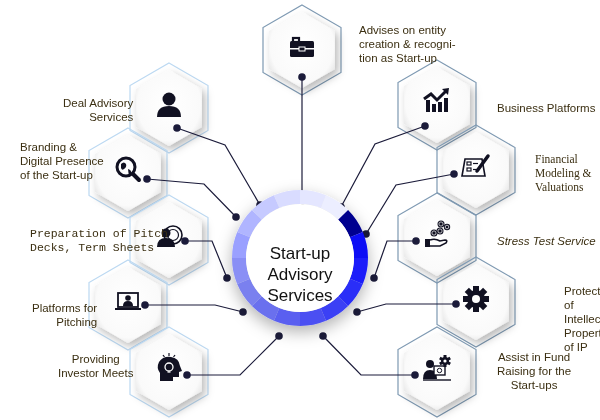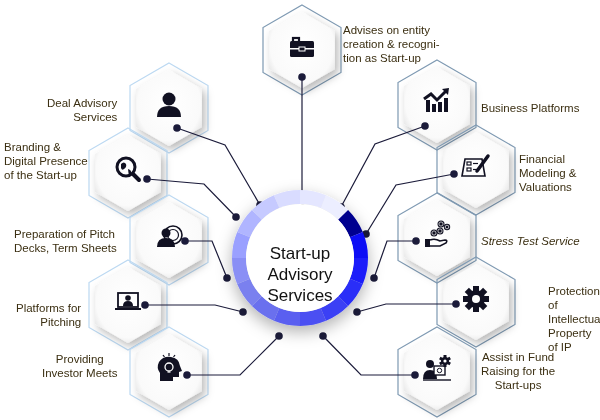--- a/index.html
+++ b/index.html
@@ -1,18 +1,18 @@
 <!DOCTYPE html>
 <html><head>
 <meta charset="utf-8">
 <style>
   html,body{margin:0;padding:0;background:#ffffff;}
   body{width:600px;height:420px;position:relative;overflow:hidden;font-family:"Liberation Sans",sans-serif;}
   #stage{position:absolute;left:0;top:0;width:600px;height:420px;}
-  .lbl{position:absolute;font-size:11.5px;line-height:14px;color:#3b2f12;white-space:pre-line;}
+  .lbl{position:absolute;font-size:11.5px;line-height:14px;color:#3b2f12;white-space:pre-line;margin-left:16px;}
   .center-text{position:absolute;left:245px;top:228px;width:110px;text-align:center;font-size:17px;line-height:21px;color:#111;white-space:pre-line;margin-top:15px;}
 </style>
 </head>
 <body>
 
 <svg id="stage" viewBox="0 0 600 420" xmlns="http://www.w3.org/2000/svg">
   <defs>
     <radialGradient id="hexFill" cx="50%" cy="45%" r="60%">
       <stop offset="0%" stop-color="#ffffff"></stop>
       <stop offset="80%" stop-color="#fafafa"></stop>
@@ -202,28 +202,28 @@
 Services</div>
 <div id="labels">
     <div class="lbl" style="left: 343px; top: 23px;">Advises on entity
 creation &amp; recogni-
 tion as Start-up</div>
     <div class="lbl" style="left: 47px; top: 96px; text-align: right;">Deal Advisory
 Services</div>
     <div class="lbl" style="left: 4px; top: 140px;">Branding &amp;
 Digital Presence
 of the Start-up</div>
-    <div class="lbl" style="left: 14px; top: 227px;">Preparation of Pitch
+    <div class="lbl" style="left: 14px; top: 227px; font-family: Liberation Mono, monospace;">Preparation of Pitch
 Decks, Term Sheets</div>
     <div class="lbl" style="left: 16px; top: 301px; text-align: right;">Platforms for
 Pitching</div>
     <div class="lbl" style="left: 42px; top: 352px; text-align: center;">Providing
 Investor Meets</div>
     <div class="lbl" style="left: 481px; top: 101px;">Business Platforms</div>
-    <div class="lbl" style="left: 519px; top: 152px;">Financial
+    <div class="lbl" style="left: 519px; top: 152px; font-family: Liberation Serif, serif;">Financial
 Modeling &amp;
 Valuations</div>
     <div class="lbl" style="left: 481px; top: 234px; font-style: italic;">Stress Test Service</div>
     <div class="lbl" style="left: 548px; top: 284px;">Protection of
 Intellectual
 Property of IP</div>
     <div class="lbl" style="left: 481px; top: 350px; text-align: center;">Assist in Fund
 Raising for the
 Start-ups</div>
   </div>

